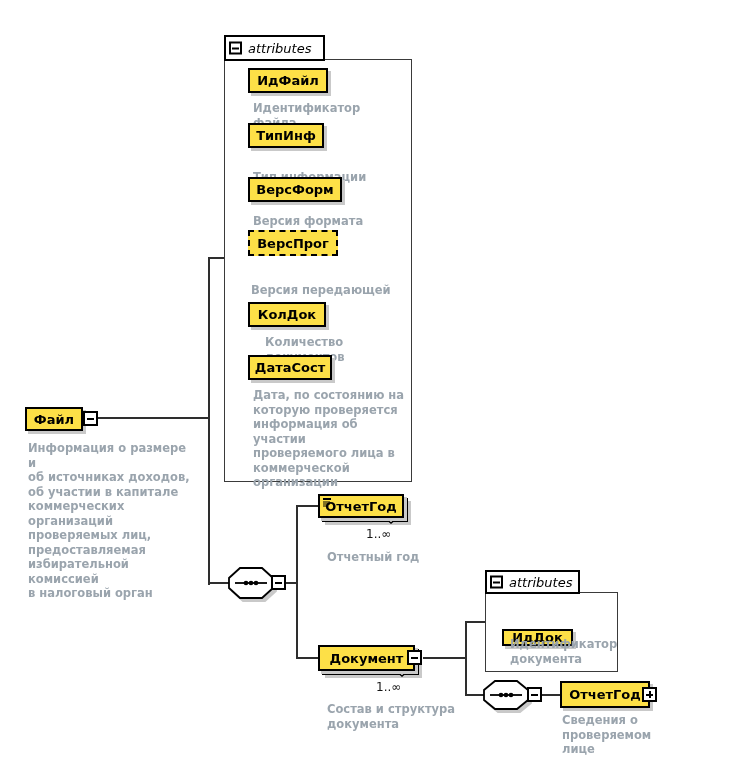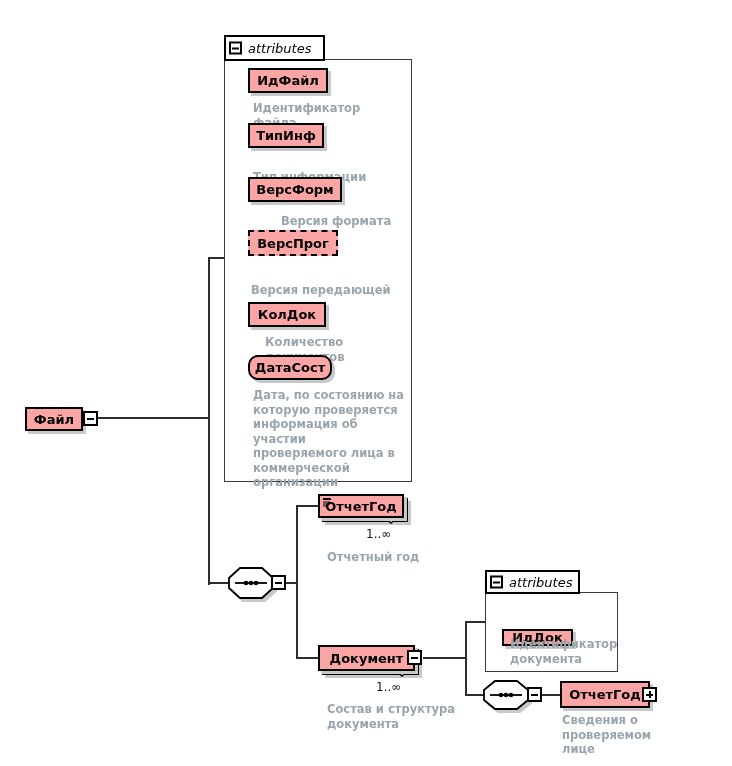--- a/index.html
+++ b/index.html
@@ -2,21 +2,21 @@
 <html><head>
 <meta charset="utf-8">
 <style>
   html,body{margin:0;padding:0;background:#fff;}
   .canvas{
     position:relative;width:732px;height:766px;background:#fff;overflow:hidden;
     font-family:"DejaVu Sans","Liberation Sans",sans-serif;color:#000;
   }
   
   .node{
-    position:absolute;box-sizing:border-box;background:#fca5a5;border:2px solid #000;
+    position:absolute;box-sizing:border-box;background:#fde047;border:2px solid #000;
     box-shadow:3px 3px 0 #c9c9c9;font-weight:bold;font-size:13px;
     display:flex;align-items:center;justify-content:center;white-space:nowrap;
     z-index:3;
   }
   .node.dashed{border:2px dashed #000;box-shadow:none;}
   
   .stackback{
     position:absolute;box-sizing:border-box;background:#fff;border:2px solid #000;
     box-shadow:3px 3px 0 #c9c9c9;z-index:2;
   }
@@ -67,20 +67,28 @@
   <div class="line" style="left:465px;top:621px;width:20px;height:2px;"></div>
   <div class="line" style="left:465px;top:694px;width:19px;height:2px;"></div>
   <div class="line" style="left:541px;top:694px;width:20px;height:2px;"></div>
 
   <div class="node" style="left:25px;top:407px;width:58px;height:24px;">
     <span>Файл</span>
   </div>
   <div class="exp" style="left:83px;top:411px;">
     <div class="h"></div>
   </div>
+  <div class="ann" style="left:28px;top:441px;width:170px;">Информация о размере и
+об источниках доходов,
+об участии в капитале
+коммерческих организаций
+проверяемых лиц,
+предоставляемая
+избирательной комиссией
+в налоговый орган</div>
 
   <div class="frame" style="left:224px;top:59px;width:188px;height:423px;"></div>
   <div class="tab" style="left:224px;top:35px;width:101px;height:26px;">
     <div class="exp small">
       <div class="h"></div>
     </div>
     <span>attributes</span>
   </div>
 
   <div class="node" style="left:248px;top:68px;width:80px;height:25px;">
@@ -89,34 +97,34 @@
   <div class="ann" style="left:253px;top:101px;width:150px;">Идентификатор файла</div>
 
   <div class="node" style="left:248px;top:123px;width:76px;height:25px;">
     <span>ТипИнф</span>
   </div>
   <div class="ann" style="left:253px;top:170px;width:150px;">Тип информации</div>
 
   <div class="node" style="left:248px;top:177px;width:94px;height:25px;">
     <span>ВерсФорм</span>
   </div>
-  <div class="ann" style="left:253px;top:214px;width:150px;margin-left:28px;">Версия формата</div>
+  <div class="ann" style="left:253px;top:214px;width:150px;">Версия формата</div>
 
   <div class="node dashed" style="left:248px;top:230px;width:90px;height:26px;">
     <span>ВерсПрог</span>
   </div>
   <div class="ann" style="left:251px;top:263px;width:150px;margin-top:20px;">Версия передающей
 программы</div>
 
   <div class="node" style="left:248px;top:302px;width:78px;height:25px;">
     <span>КолДок</span>
   </div>
   <div class="ann" style="left:265px;top:335px;width:155px;">Количество документов</div>
 
-  <div class="node" style="left:248px;top:355px;width:84px;height:25px;border-radius:10px;">
+  <div class="node" style="left:248px;top:355px;width:84px;height:25px;">
     <span>ДатаСост</span>
   </div>
   <div class="ann" style="left:253px;top:388px;width:155px;">Дата, по состоянию на
 которую проверяется
 информация об участии
 проверяемого лица в
 коммерческой
 организации</div>
 
   <div class="oct" style="left:228px;top:567px;">

